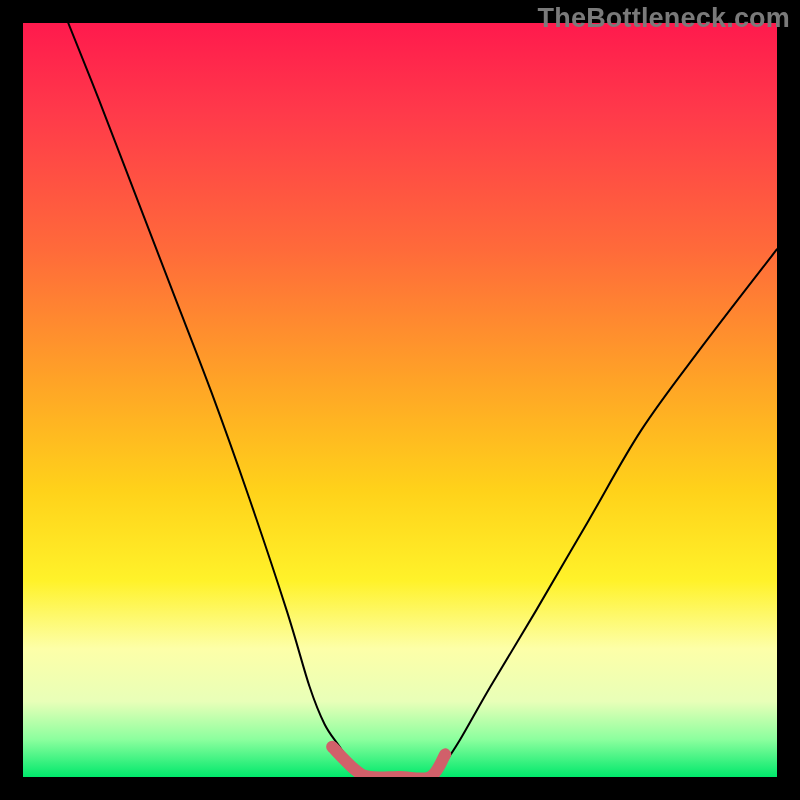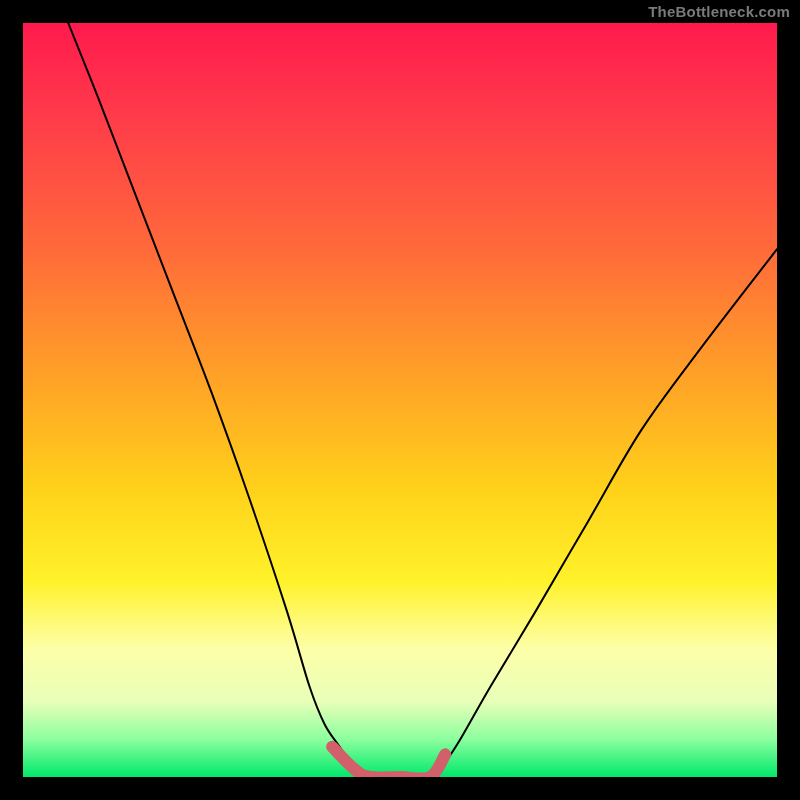--- a/index.html
+++ b/index.html
@@ -35,21 +35,21 @@
       #fdffa8 83%,
       #e8ffb8 90%,
       #8cff9e 95%,
       #00e86b 100%
     );
   }
   .watermark {
     position: absolute;
     top: 3px;
     right: 10px;
-    font-size: 15px;
+    font-size: 27px;
     font-weight: 600;
     color: #7a7a7a;
     letter-spacing: 0.2px;
   }
   svg.curves {
     position: absolute;
     left: 0;
     top: 0;
     width: 754px;
     height: 754px;

